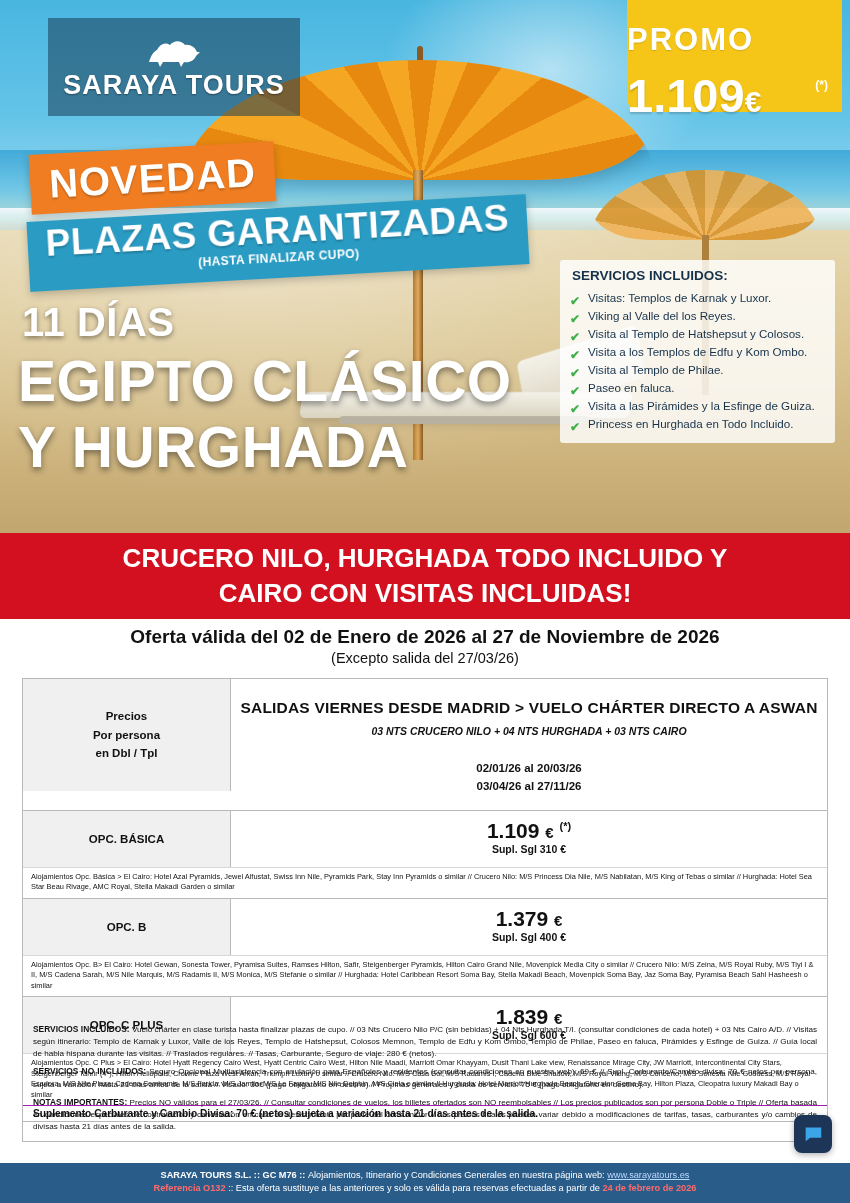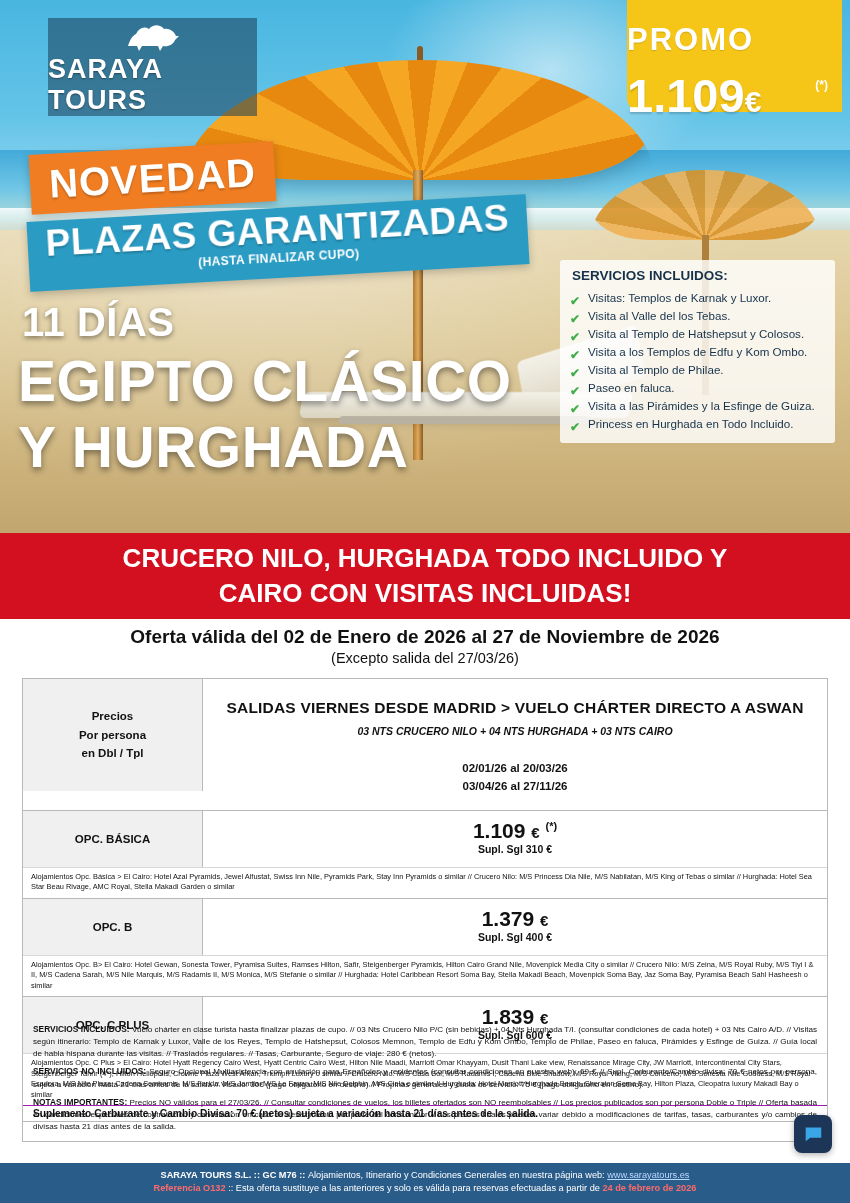--- a/index.html
+++ b/index.html
@@ -87,21 +87,21 @@
     background: linear-gradient(to bottom,#f3f1e8,#ddd7c4);
     transform: rotate(-18deg); border-radius:6px;
   }
   .lounger .legs {
     position:absolute; left:40px; top:64px; width:250px; height:8px;
     background:#b8b0a0; border-radius:4px;
   }
 
   
   .logo-box {
-    position:absolute; left:48px; top:18px; width:209px; height:98px;
+    position:absolute; left:48px; top:18px; width:252px; height:98px;
     background: rgba(25,60,85,.55);
     display:flex; flex-direction:column; align-items:center; justify-content:center;
   }
   .logo-mark { width:62px; height:34px; margin-bottom:2px; }
   .logo-text {
     color:#ffffff; font-size:27px; font-weight:bold; letter-spacing:1px;
     text-shadow:0 1px 2px rgba(0,0,0,.4);
   }
 
   
@@ -193,21 +193,21 @@
   .valid .v1 { font-size:19px; font-weight:bold; color:#111; }
   .valid .v2 { font-size:14.5px; color:#111; margin-top:2px; }
 
   
   .tbl {
     position:absolute; left:22px; top:678px; width:806px;
     border:1px solid #b9b9b9; background:#fff;
   }
   .trow { display:flex; }
   .cell-left {
-    width:180px; border-right:1px solid #b9b9b9; background:#f0f0f0;
+    width:208px; border-right:1px solid #b9b9b9; background:#f0f0f0;
     display:flex; align-items:center; justify-content:center; text-align:center;
     font-size:11.5px; font-weight:bold; line-height:1.6; padding:24px 6px;
   }
   .cell-right { flex:1; text-align:center; padding:8px 6px; }
   .hdr1 { font-size:15.5px; font-weight:bold; letter-spacing:.2px; }
   .hdr2 { font-size:10.5px; font-weight:bold; margin-top:8px;font-style:italic; }
   .rowline { border-top:1px solid #b9b9b9; }
   .dates { font-size:11.5px; font-weight:bold; line-height:1.6; padding:8px 0 6px 0; }
   .price { font-size:21px; font-weight:bold; }
   .price .eur { font-size:15px; }
@@ -295,21 +295,21 @@
   </div>
 
   <div class="h-days">11 DÍAS</div>
   <div class="h-title1">EGIPTO CLÁSICO</div>
   <div class="h-title2">Y HURGHADA</div>
 
   <div class="svc">
     <h4>SERVICIOS INCLUIDOS:</h4>
     <ul>
       <li><span class="tick">✔</span><span>Visitas: Templos de Karnak y Luxor.</span></li>
-      <li><span class="tick">✔</span><span>Visita al Valle del los Tebas.</span></li>
+      <li><span class="tick">✔</span><span>Viking al Valle del los Reyes.</span></li>
       <li><span class="tick">✔</span><span>Visita al Templo de Hatshepsut y Colosos.</span></li>
       <li><span class="tick">✔</span><span>Visita a los Templos de Edfu y Kom Ombo.</span></li>
       <li><span class="tick">✔</span><span>Visita al Templo de Philae.</span></li>
       <li><span class="tick">✔</span><span>Paseo en faluca.</span></li>
       <li><span class="tick">✔</span><span>Visita a las Pirámides y la Esfinge de Guiza.</span></li>
       <li><span class="tick">✔</span><span>Princess en Hurghada en Todo Incluido.</span></li>
     </ul>
   </div>
 </div>
 

